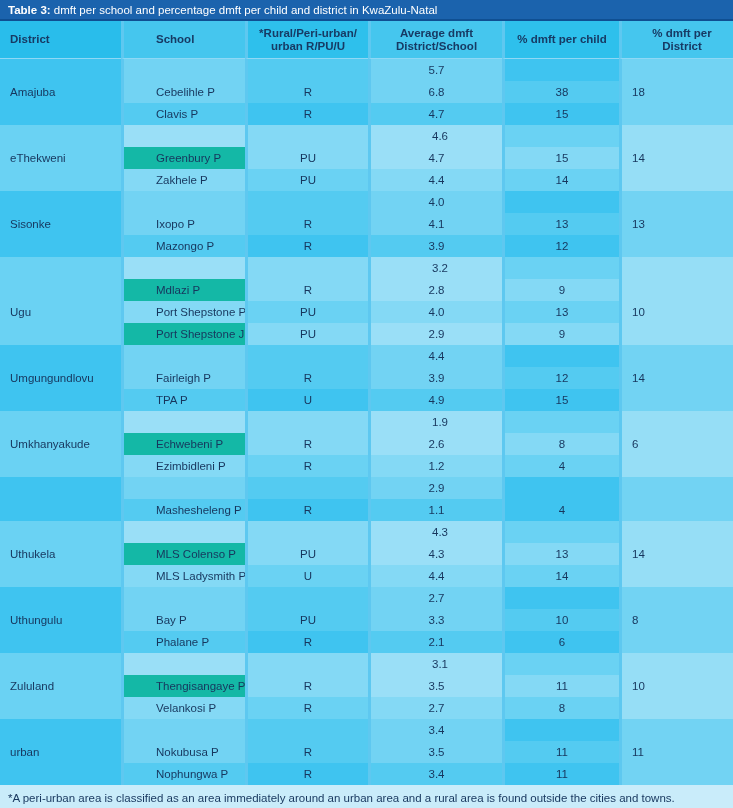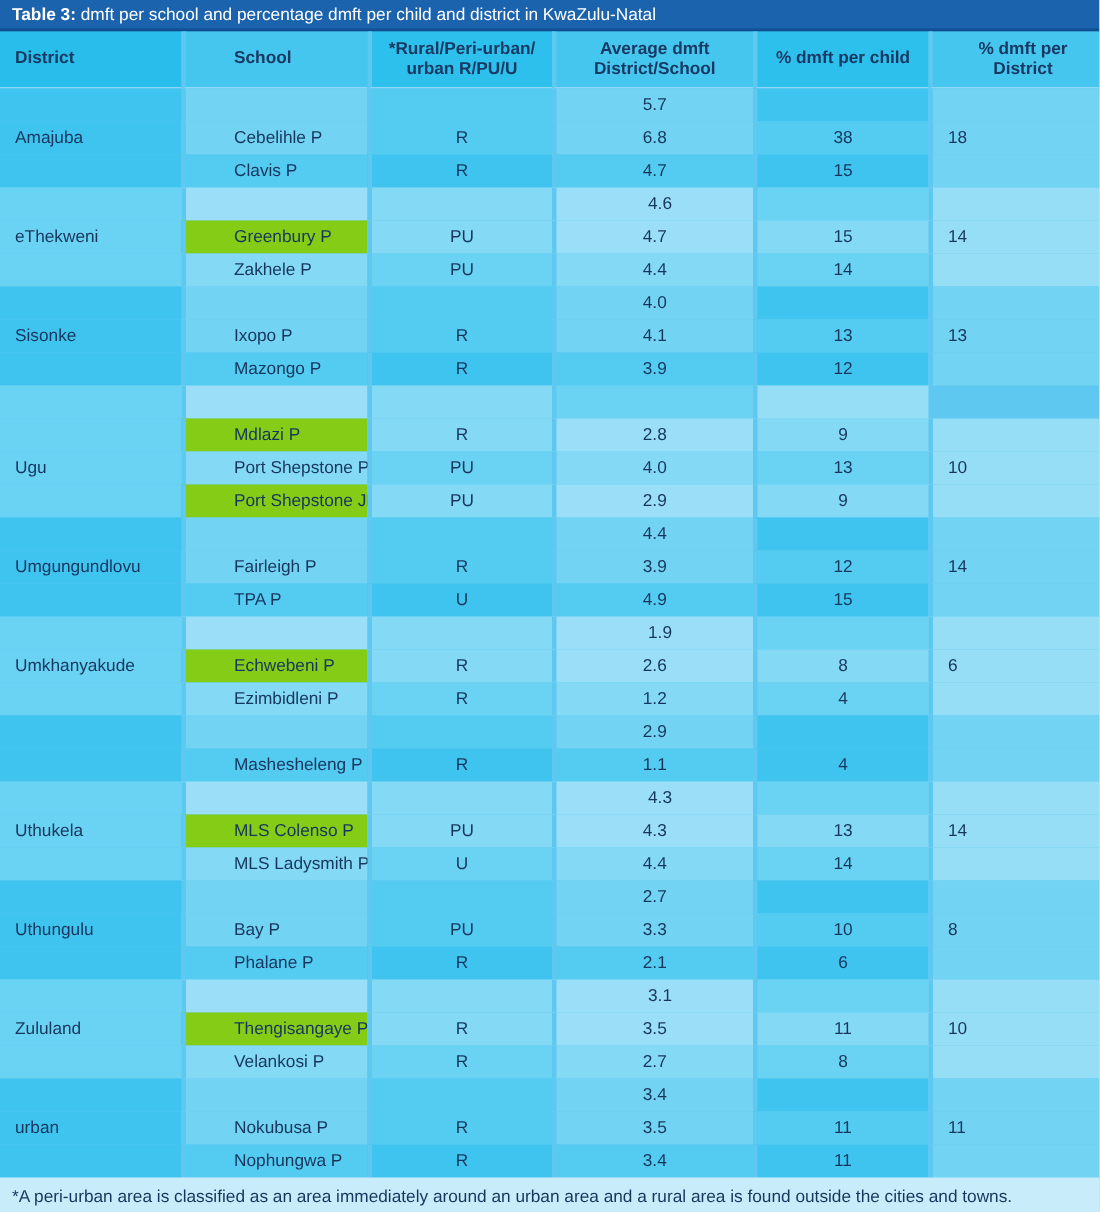--- a/index.html
+++ b/index.html
@@ -101,21 +101,21 @@
   .gA .bg-child    { background: #54cbf1; }
   .gA .bg-dist     { background: #72d3f3; }
 
   .gA .alt .bg-school { background: #54cbf1; }
   .gA .alt .bg-type   { background: #3fc4f0; }
   .gA .alt .bg-avg    { background: #54cbf1; }
   .gA .alt .bg-child  { background: #3fc4f0; }
 
   
   .gB .bg-district { background: #6ad2f3; }
-  .gB .bg-school   { background: #84cc16; }
+  .gB .bg-school   { background: #14b8a6; }
   .gB .bg-type     { background: #84d9f5; }
   .gB .bg-avg      { background: #9adff7; }
   .gB .bg-child    { background: #84d9f5; }
   .gB .bg-dist     { background: #96def6; }
 
   .gB .alt .bg-school { background: #84d9f5; }
   .gB .alt .bg-type   { background: #6ad2f3; }
   .gB .alt .bg-avg    { background: #84d9f5; }
   .gB .alt .bg-child  { background: #6ad2f3; }
 
@@ -256,20 +256,21 @@
           <div class="tcell c-avg bg-avg cell-center sep-l">3.9</div>
           <div class="tcell c-child bg-child cell-center sep-l">12</div>
           <div class="tcell c-district-pct bg-dist sep-l"></div>
         </div>
       </div>
       <div class="gB" style="display:table-row-group">
         <div class="trow b-row lead" style="height: 22px;">
           <div class="tcell c-district bg-district cell-left district-cell" style="display: table-cell; height: 22px; position: relative; vertical-align: middle;"></div>
           <div class="tcell c-school bg-school cell-left sep-l"></div>
           <div class="tcell c-type bg-type cell-center sep-l"></div>
+          <div class="tcell c-avg bg-avg cell-center sep-l">3.2</div>
           <div class="tcell c-child bg-child cell-center sep-l"></div>
           <div class="tcell c-district-pct bg-dist pct-cell sep-l" style="height: 22px; position: relative; vertical-align: middle;"></div>
         </div>
         <div class="trow b-row">
           <div class="tcell c-district bg-district"></div>
           <div class="tcell c-school bg-school cell-left sep-l">Mdlazi P</div>
           <div class="tcell c-type bg-type cell-center sep-l">R</div>
           <div class="tcell c-avg bg-avg cell-center sep-l">2.8</div>
           <div class="tcell c-child bg-child cell-center sep-l">9</div>
           <div class="tcell c-district-pct bg-dist sep-l"></div>

